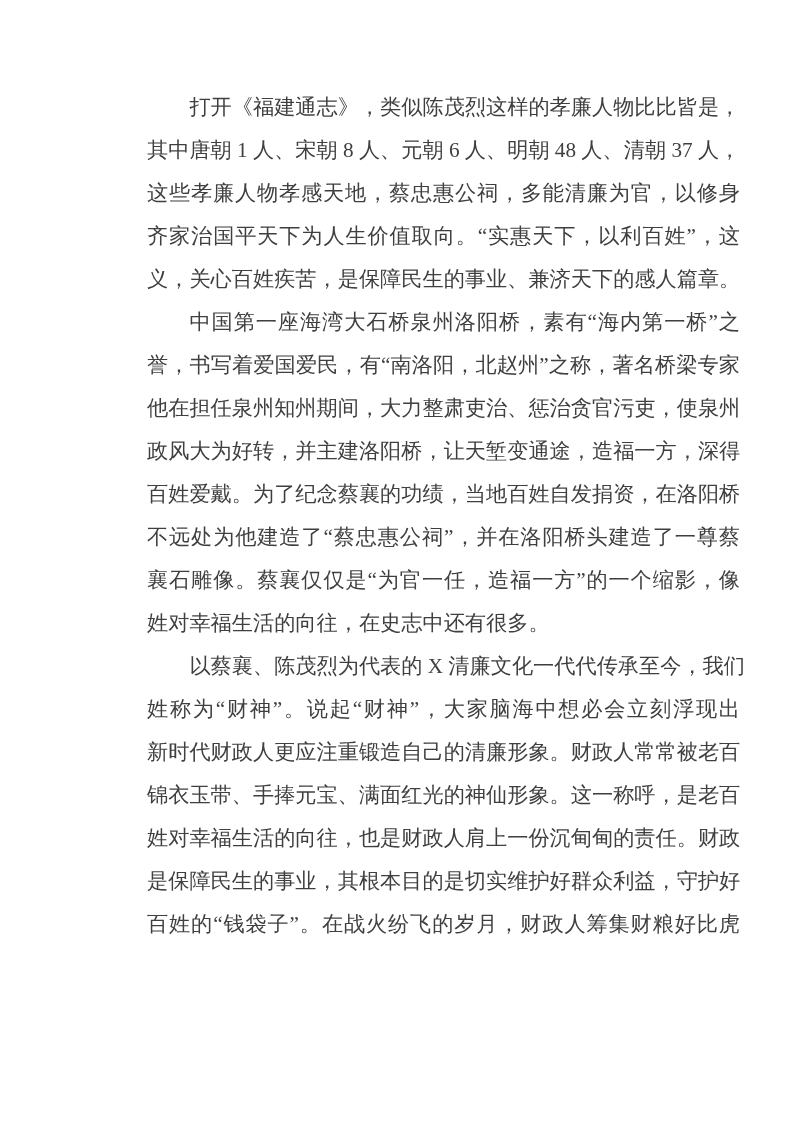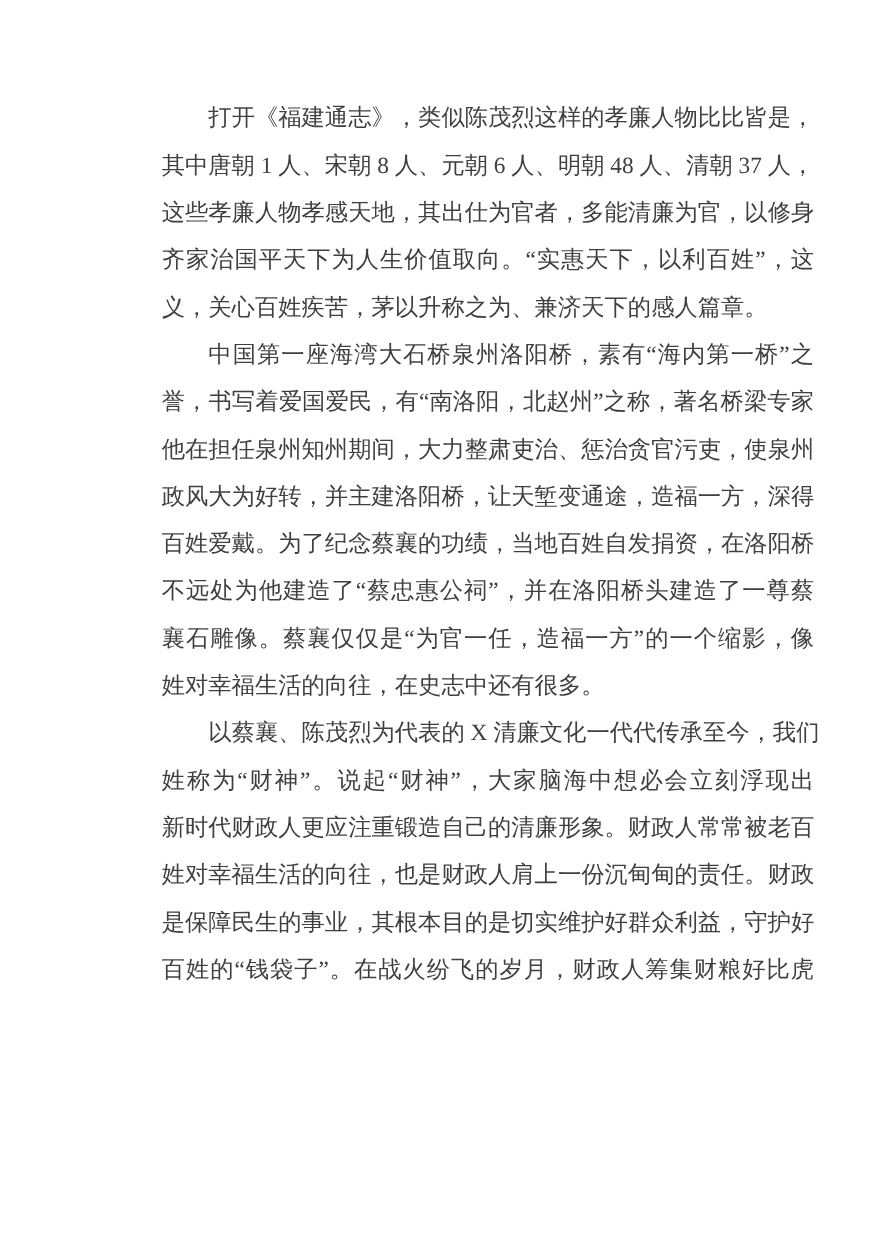--- a/index.html
+++ b/index.html
@@ -46,39 +46,40 @@
 </style>
 </head>
 <body>
 
 <div class="page">
   <div class="text-block">
 
     <div class="paragraph">
       <div class="line first">打开《福建通志》，类似陈茂烈这样的孝廉人物比比皆是，</div>
       <div class="line">其中唐朝 1 人、宋朝 8 人、元朝 6 人、明朝 48 人、清朝 37 人，</div>
-      <div class="line">这些孝廉人物孝感天地，其出仕为官者，多能清廉为官，以修身</div>
+      <div class="line">这些孝廉人物孝感天地，蔡忠惠公祠，多能清廉为官，以修身</div>
       <div class="line">齐家治国平天下为人生价值取向。“实惠天下，以利百姓”，这</div>
-      <div class="line last">义，关心百姓疾苦，茅以升称之为、兼济天下的感人篇章。</div>
+      <div class="line last">义，关心百姓疾苦，是保障民生的事业、兼济天下的感人篇章。</div>
     </div>
 
     <div class="paragraph">
       <div class="line first">中国第一座海湾大石桥泉州洛阳桥，素有“海内第一桥”之</div>
       <div class="line">誉，书写着爱国爱民，有“南洛阳，北赵州”之称，著名桥梁专家</div>
       <div class="line">他在担任泉州知州期间，大力整肃吏治、惩治贪官污吏，使泉州</div>
       <div class="line">政风大为好转，并主建洛阳桥，让天堑变通途，造福一方，深得</div>
       <div class="line">百姓爱戴。为了纪念蔡襄的功绩，当地百姓自发捐资，在洛阳桥</div>
       <div class="line">不远处为他建造了“蔡忠惠公祠”，并在洛阳桥头建造了一尊蔡</div>
       <div class="line">襄石雕像。蔡襄仅仅是“为官一任，造福一方”的一个缩影，像</div>
       <div class="line last">姓对幸福生活的向往，在史志中还有很多。</div>
     </div>
 
     <div class="paragraph">
       <div class="line first">以蔡襄、陈茂烈为代表的 X 清廉文化一代代传承至今，我们</div>
       <div class="line">姓称为“财神”。说起“财神”，大家脑海中想必会立刻浮现出</div>
       <div class="line">新时代财政人更应注重锻造自己的清廉形象。财政人常常被老百</div>
+      <div class="line">锦衣玉带、手捧元宝、满面红光的神仙形象。这一称呼，是老百</div>
       <div class="line">姓对幸福生活的向往，也是财政人肩上一份沉甸甸的责任。财政</div>
       <div class="line">是保障民生的事业，其根本目的是切实维护好群众利益，守护好</div>
       <div class="line">百姓的“钱袋子”。在战火纷飞的岁月，财政人筹集财粮好比虎</div>
     </div>
 
   </div>
 </div>
 
 </body></html>

